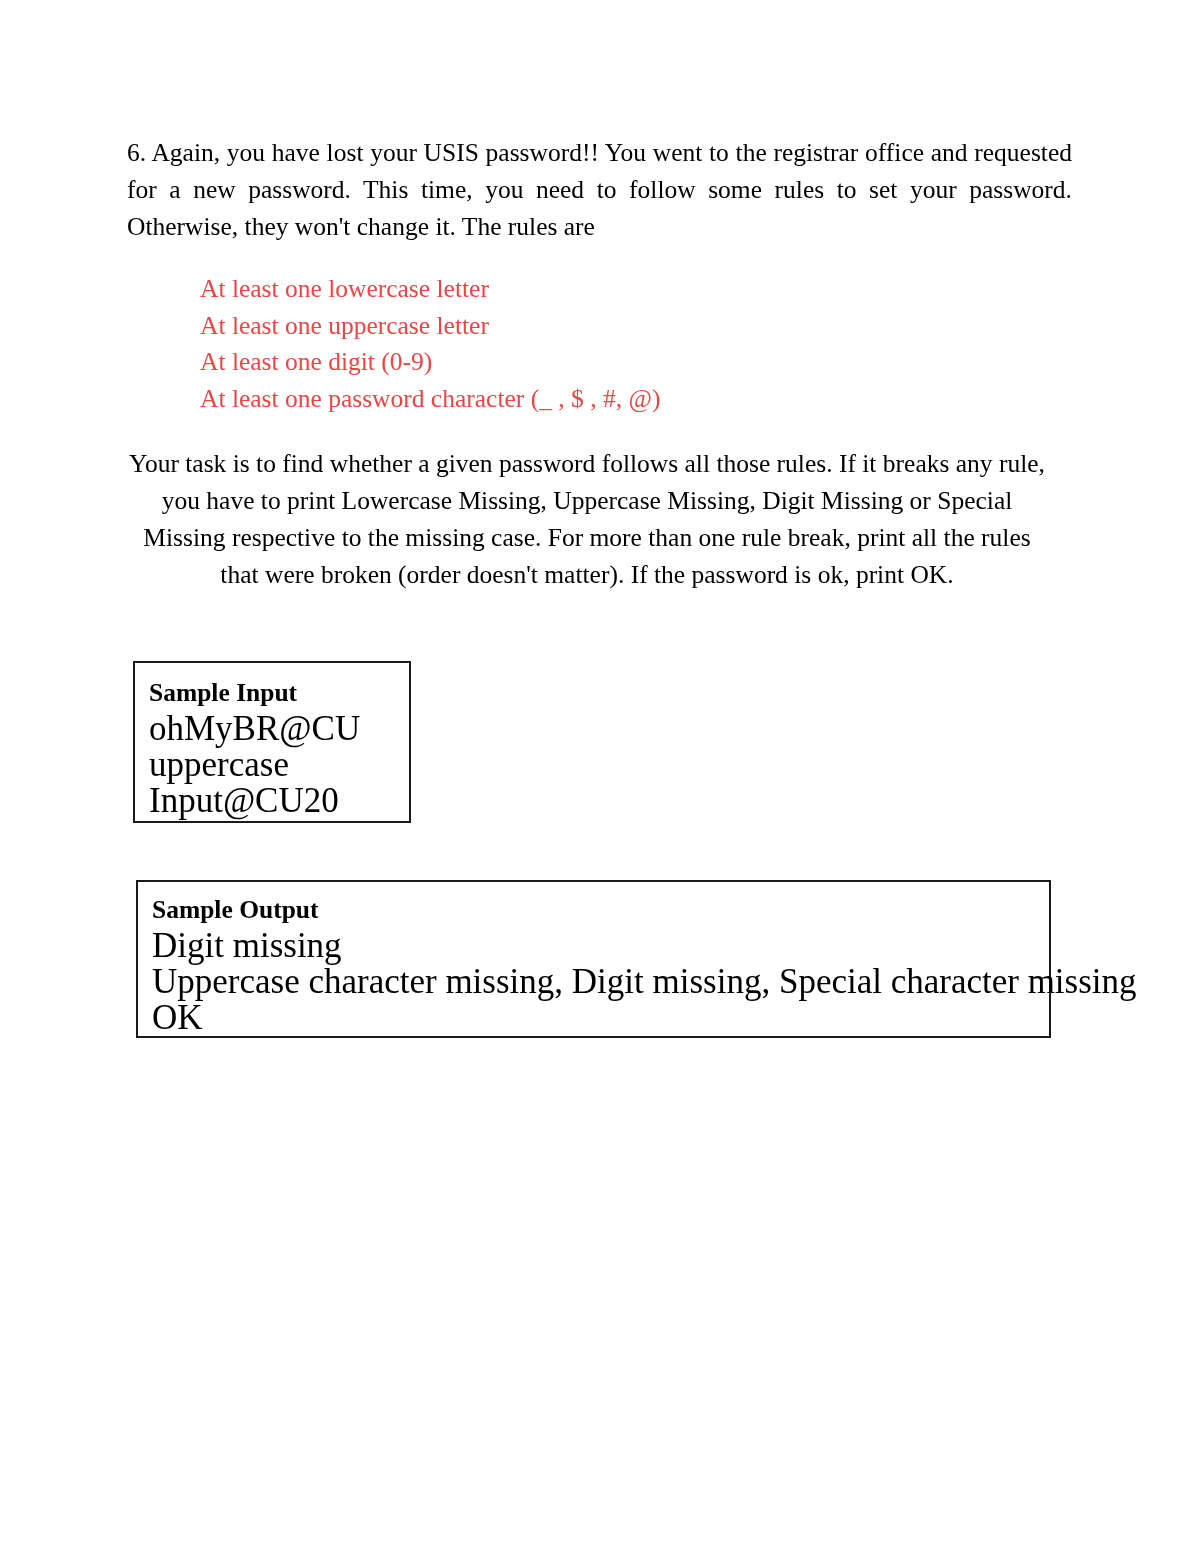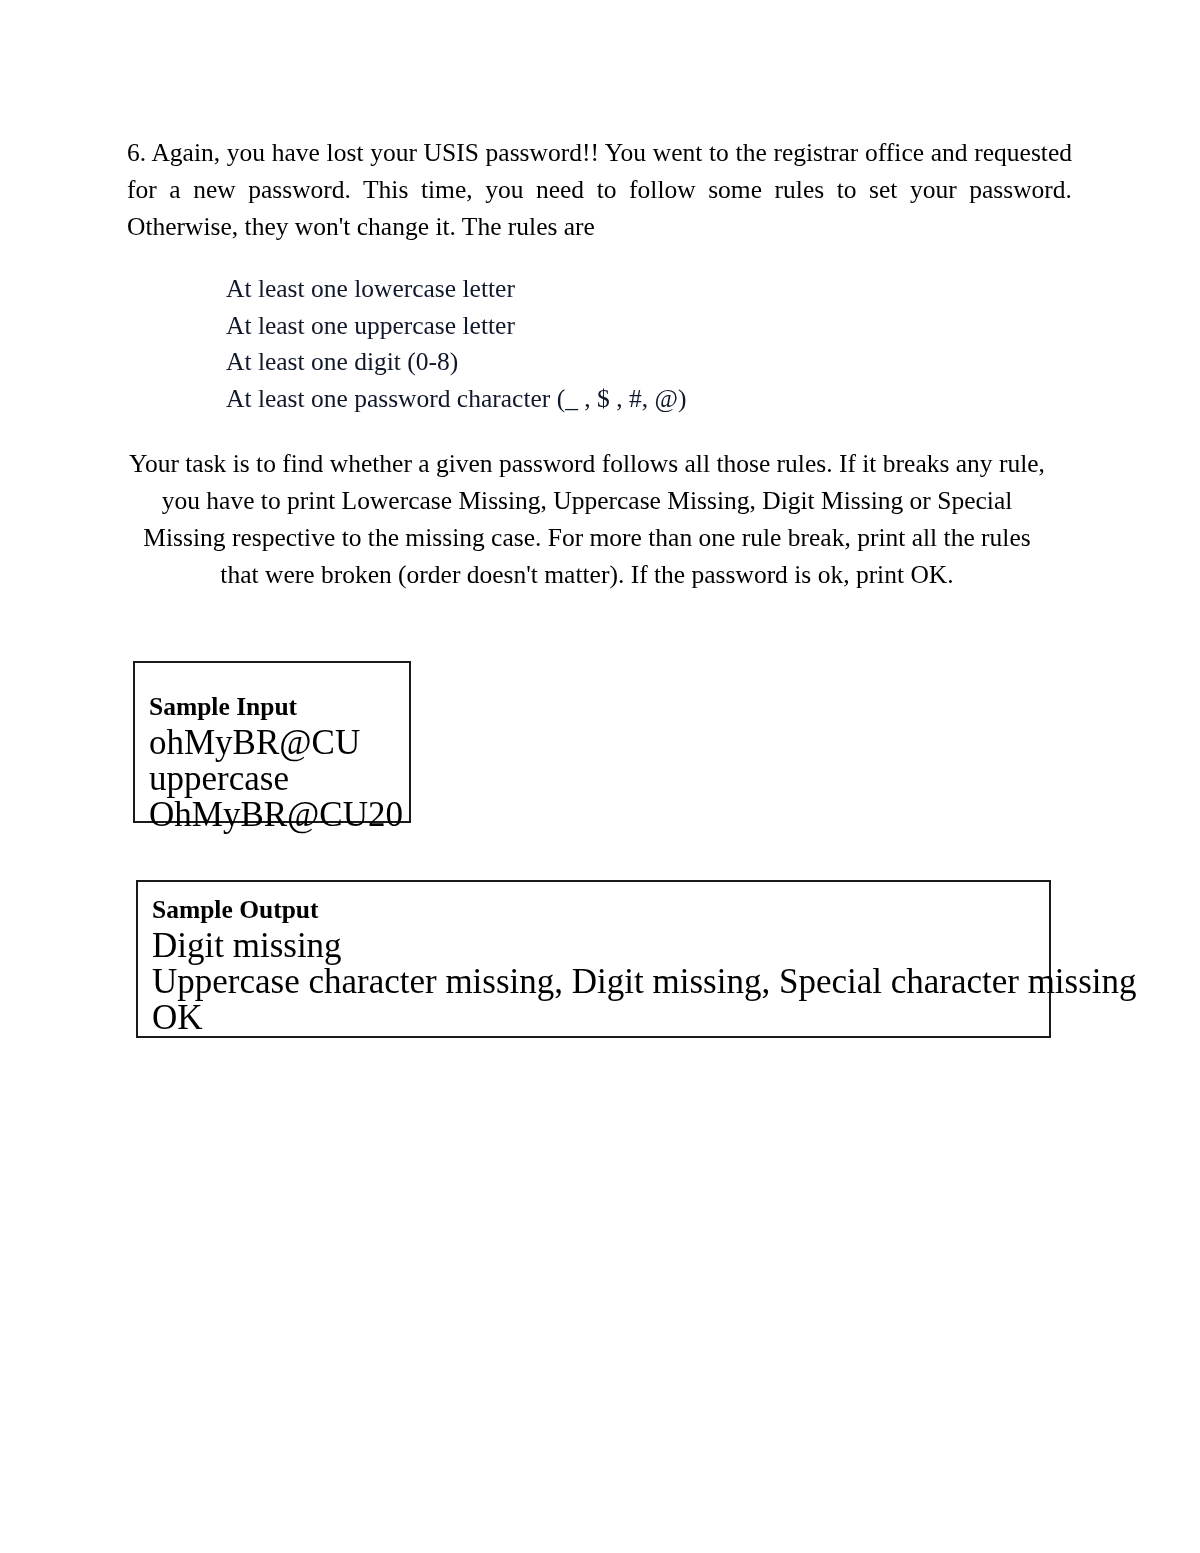--- a/index.html
+++ b/index.html
@@ -55,22 +55,21 @@
 
   
   .rules-block {
     margin-top: 26px;
     margin-left: 73px;
   }
   .rule-line {
     font-size: 25.5px;
     line-height: 36.5px;
     white-space: pre;
-    color: #0f172a;
-    margin-left: 26px;
+    color: #ef4444;
   }
 
   
   #task-paragraph {
     margin-top: 28px;
     width: 920px;
   }
 
   
   .sample-box {
@@ -78,21 +77,21 @@
     border: 2px solid #1a1a1a;
     background: #ffffff;
     box-sizing: border-box;
   }
 
   #sample-input-box {
     left: 133px;
     top: 661px;
     width: 278px;
     height: 162px;
-    padding: 26px 0 0 14px;
+    padding: 12px 0 0 14px;
   }
 
   #sample-output-box {
     left: 136px;
     top: 880px;
     width: 915px;
     height: 158px;
     padding: 10px 0 16px 14px;
   }
 
@@ -115,33 +114,33 @@
 
 <div class="page">
 
   <div class="content">
 
     <p class="para para-justified" id="intro-paragraph">6. Again, you have lost your USIS password!! You went to the registrar office and requested for a new password. This time, you need to follow some rules to set your password. Otherwise, they won't change it. The rules are</p>
 
     <div class="rules-block">
       <div class="rule-line">At least one lowercase letter</div>
       <div class="rule-line">At least one uppercase letter</div>
-      <div class="rule-line">At least one digit (0-8)</div>
+      <div class="rule-line">At least one digit (0-9)</div>
       <div class="rule-line">At least one password character (_ , $ , #, @)</div>
     </div>
 
     <p class="para para-left" id="task-paragraph">Your task is to find whether a given password follows all those rules. If it breaks any rule, you have to print Lowercase Missing, Uppercase Missing, Digit Missing or Special Missing respective to the missing case. For more than one rule break, print all the rules that were broken (order doesn't matter). If the password is ok, print OK.</p>
 
   </div>
 
   <div class="sample-box" id="sample-input-box">
     <div class="box-title">Sample Input</div>
     <div class="box-line">ohMyBR@CU</div>
     <div class="box-line">uppercase</div>
-    <div class="box-line">OhMyBR@CU20</div>
+    <div class="box-line">Input@CU20</div>
   </div>
 
   <div class="sample-box" id="sample-output-box">
     <div class="box-title">Sample Output</div>
     <div class="box-line">Digit missing</div>
     <div class="box-line">Uppercase character missing, Digit missing, Special character missing</div>
     <div class="box-line">OK</div>
   </div>
 
 </div>

